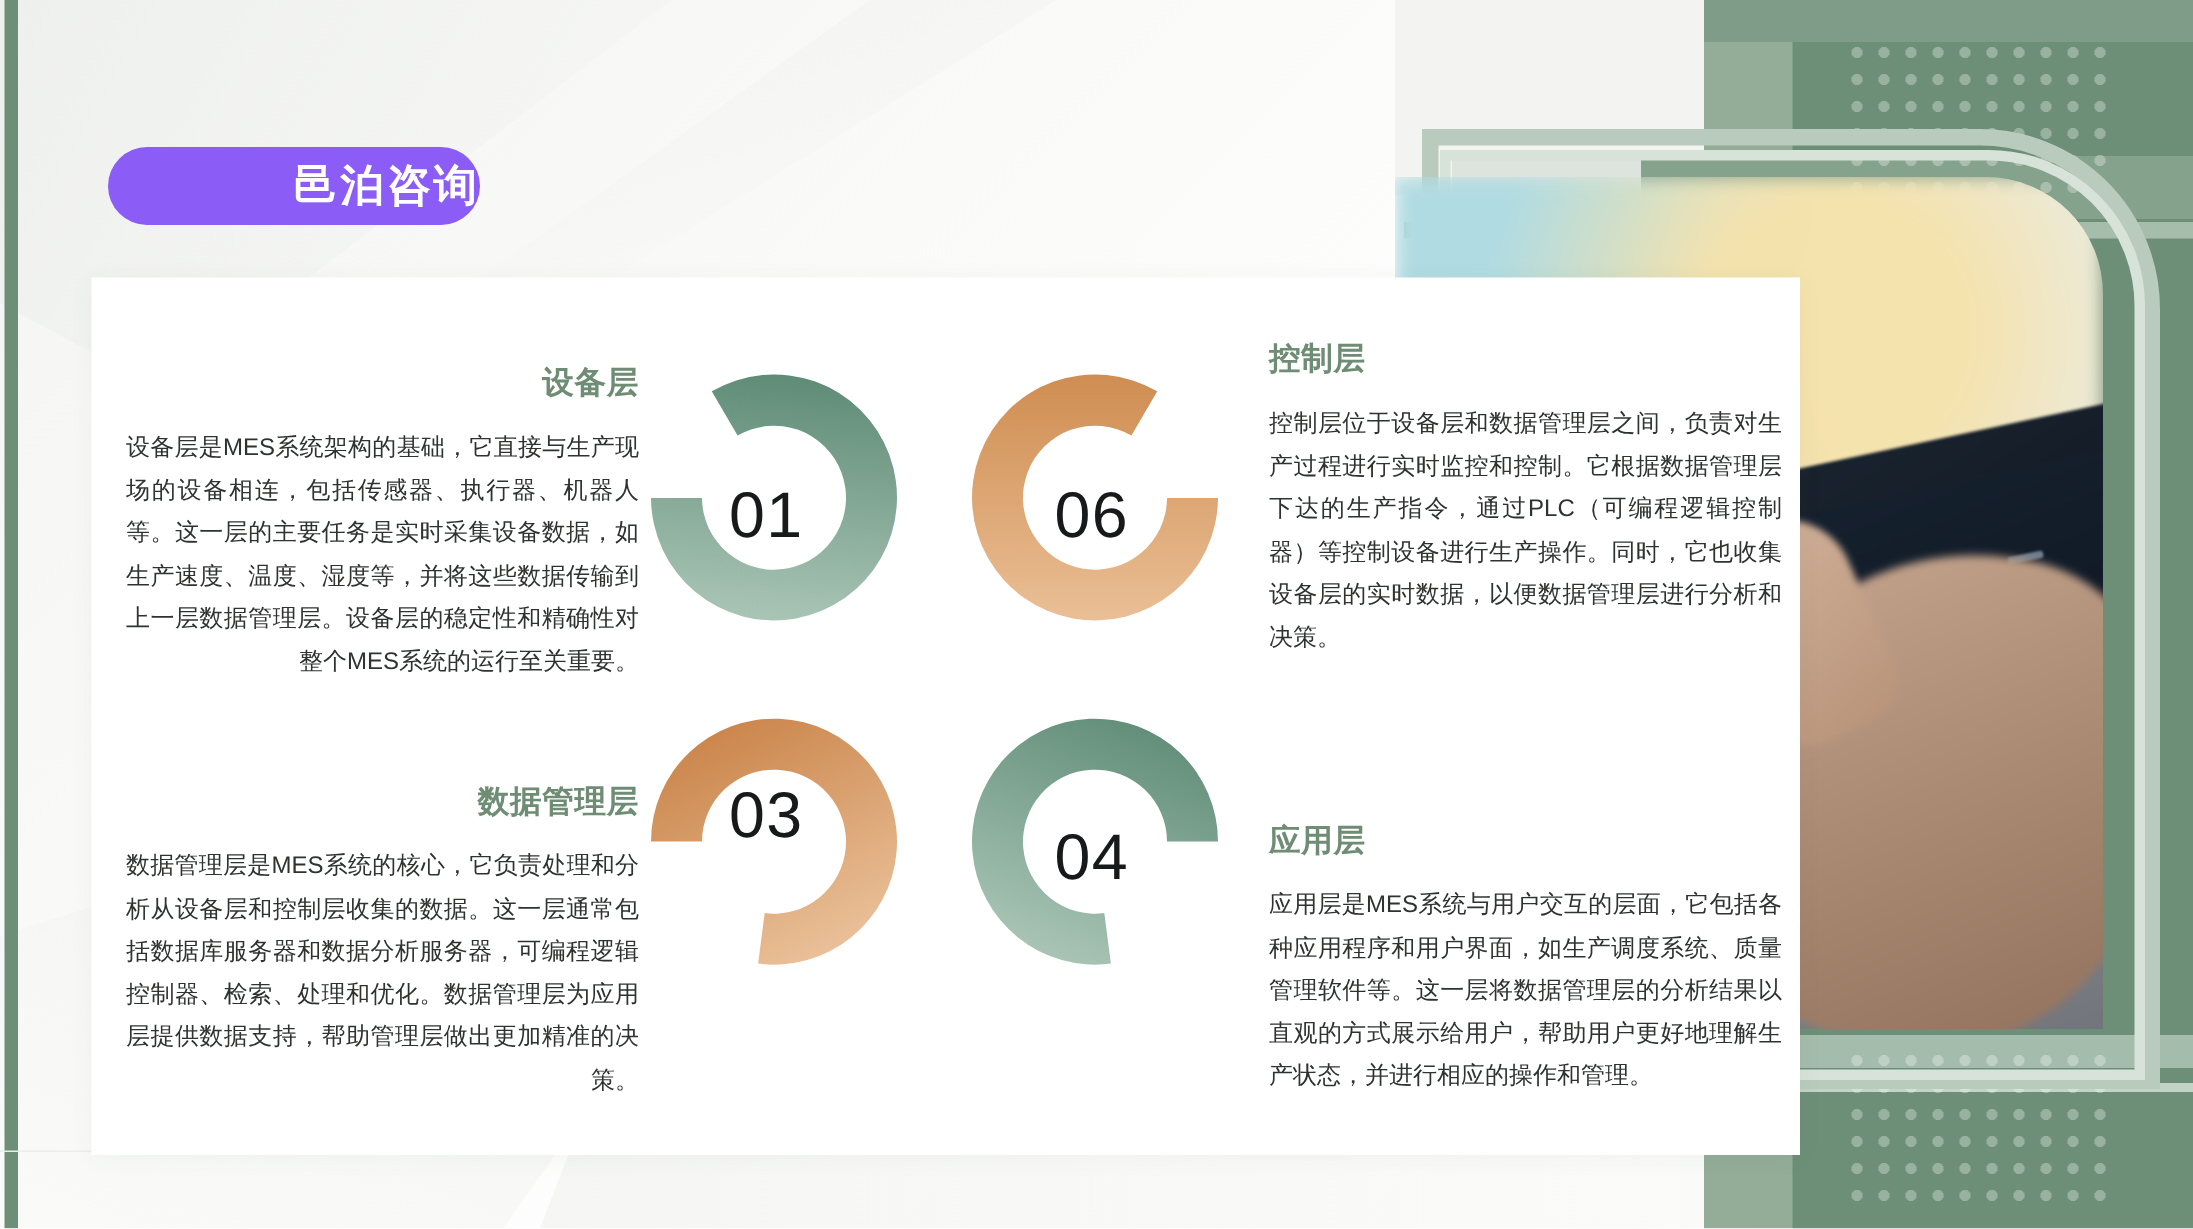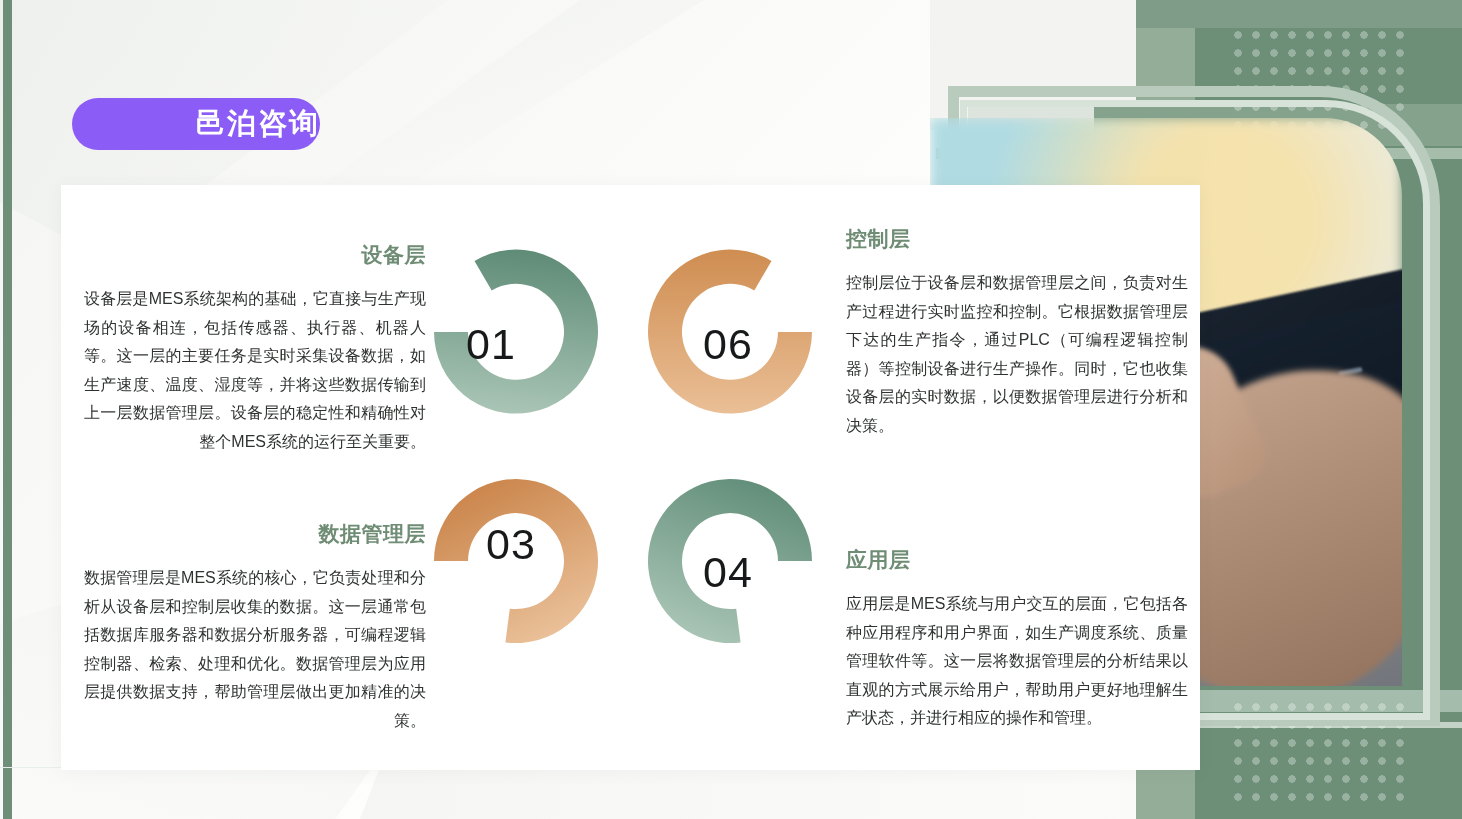--- a/index.html
+++ b/index.html
@@ -311,21 +311,21 @@
     position: absolute;
     font-size: 43px;
     color: #18191a;
     font-weight: 300;
     letter-spacing: 1px;
   }
   #arc-1 { left: 417px; top: 233px; }
   #arc-2 { left: 631px; top: 233px; }
   #arc-3 { left: 417px; top: 462px; }
   #arc-4 { left: 631px; top: 462px; }
-  #num-1 { left: 466px; top: 320px; }
+  #num-1 { left: 486px; top: 320px; }
   #num-2 { left: 703px; top: 320px; }
   #num-3 { left: 486px; top: 520px; text-align: center; }
   #num-4 { left: 703px; top: 548px; }
 </style>
 </head>
 <body>
 
 <div id="slide">
 
   <div class="bg-base"></div>

